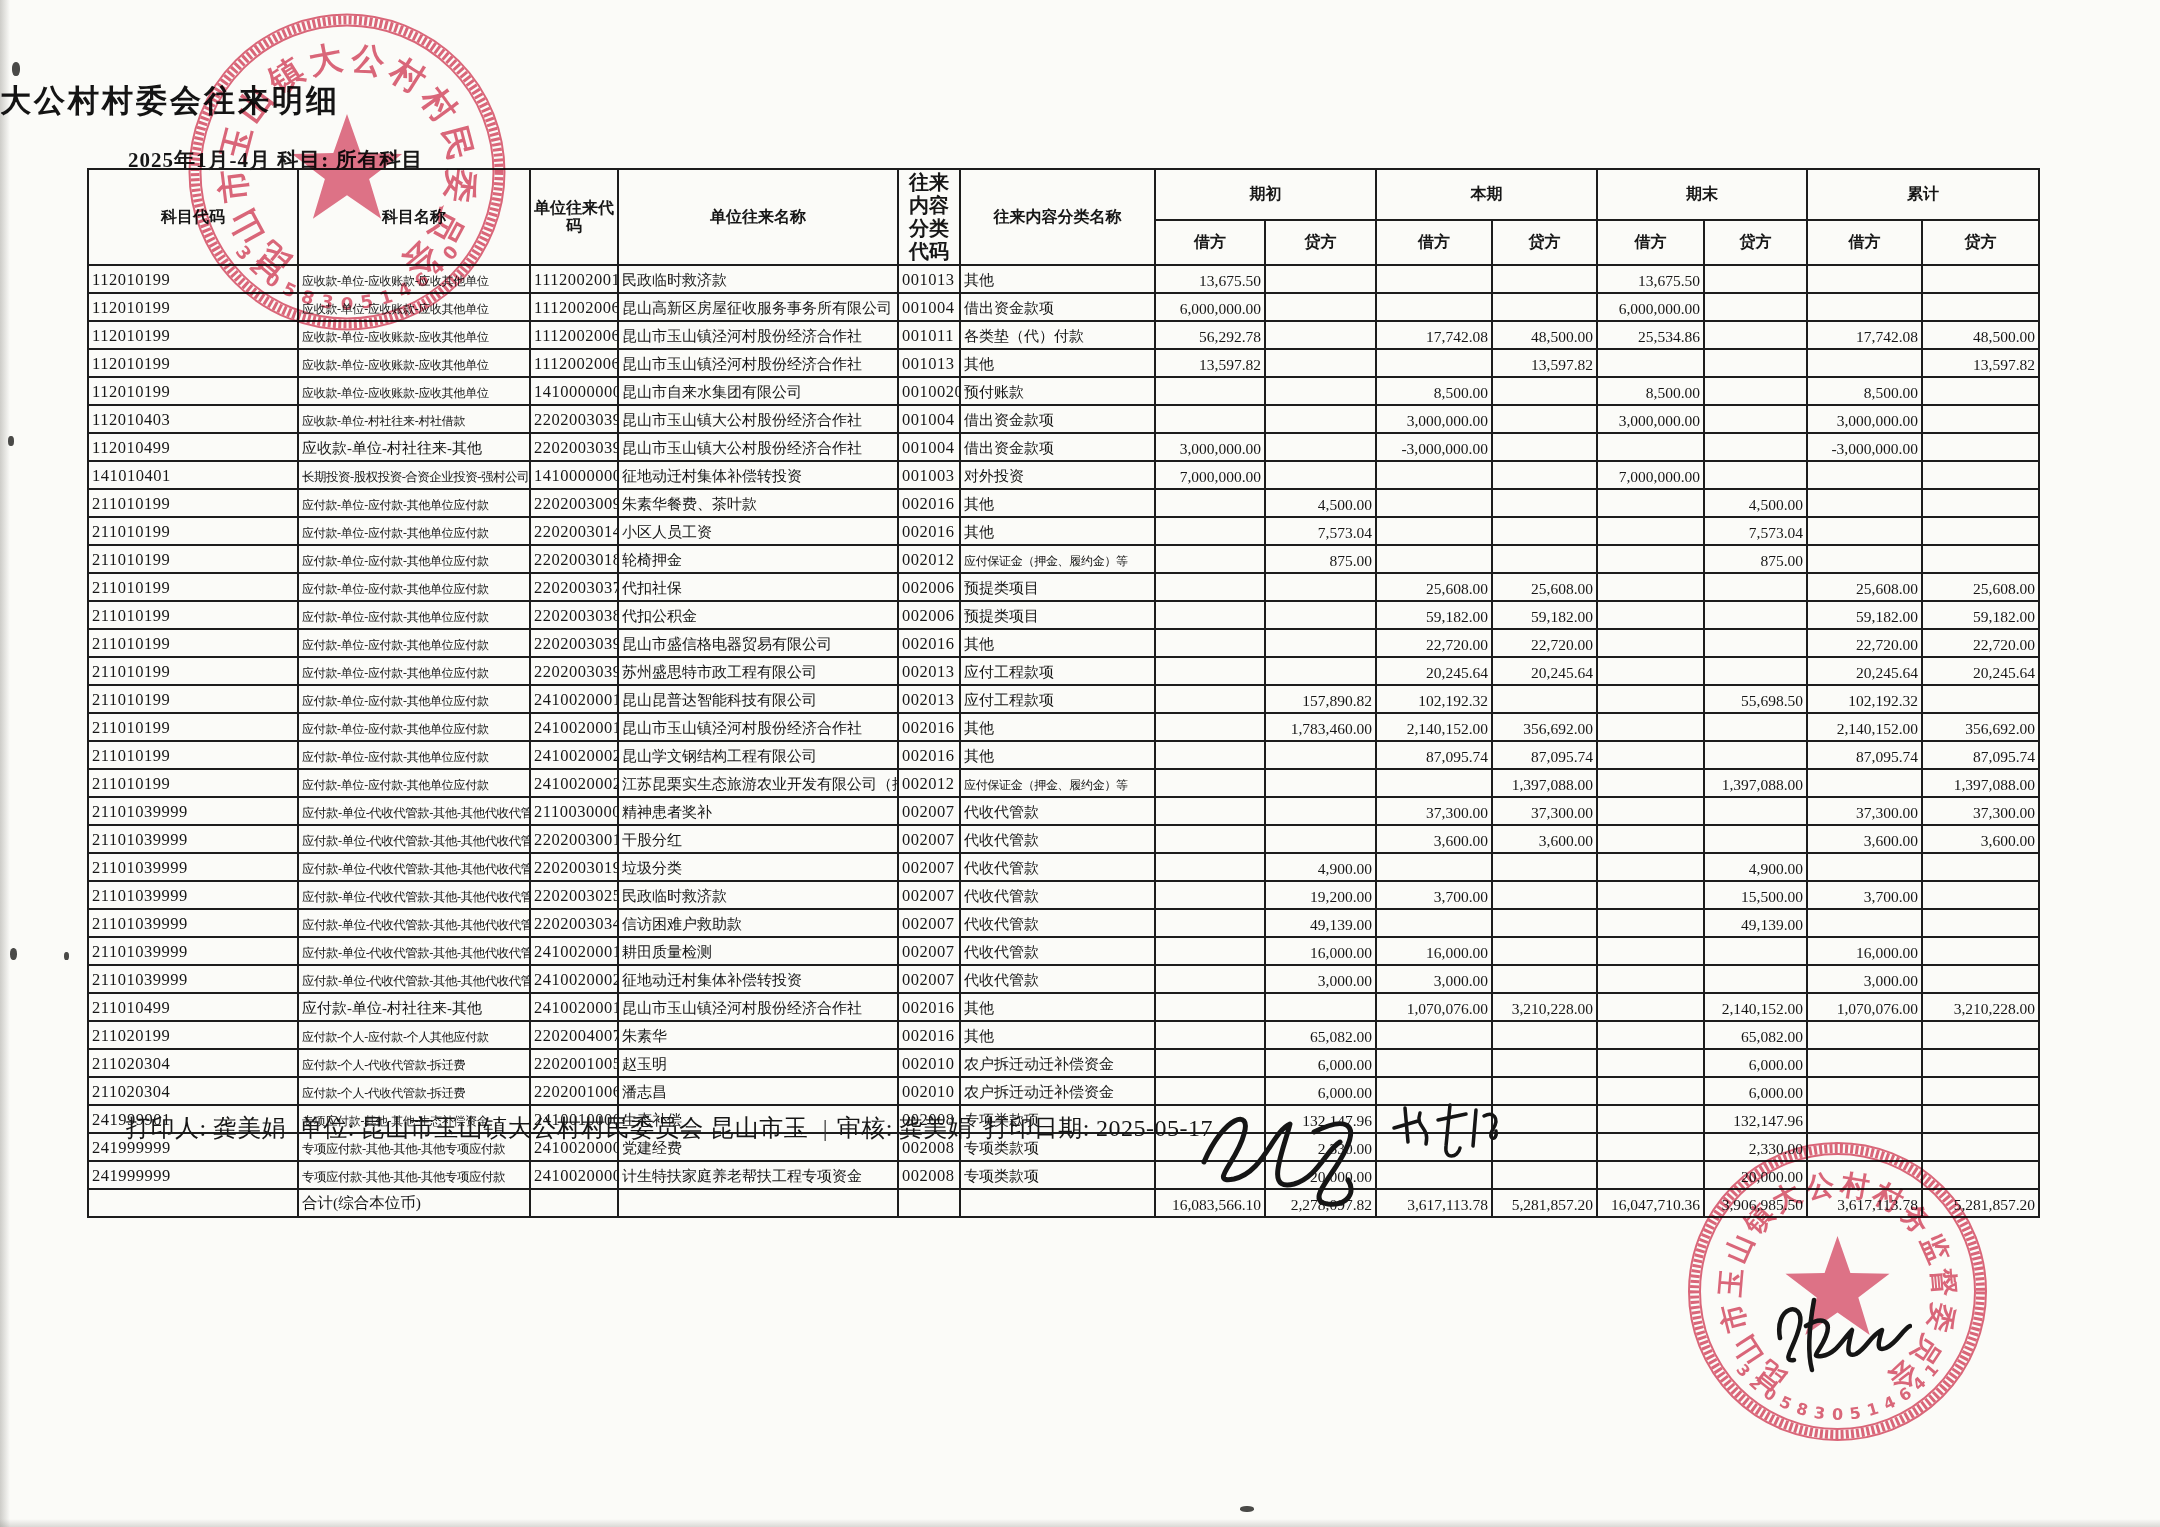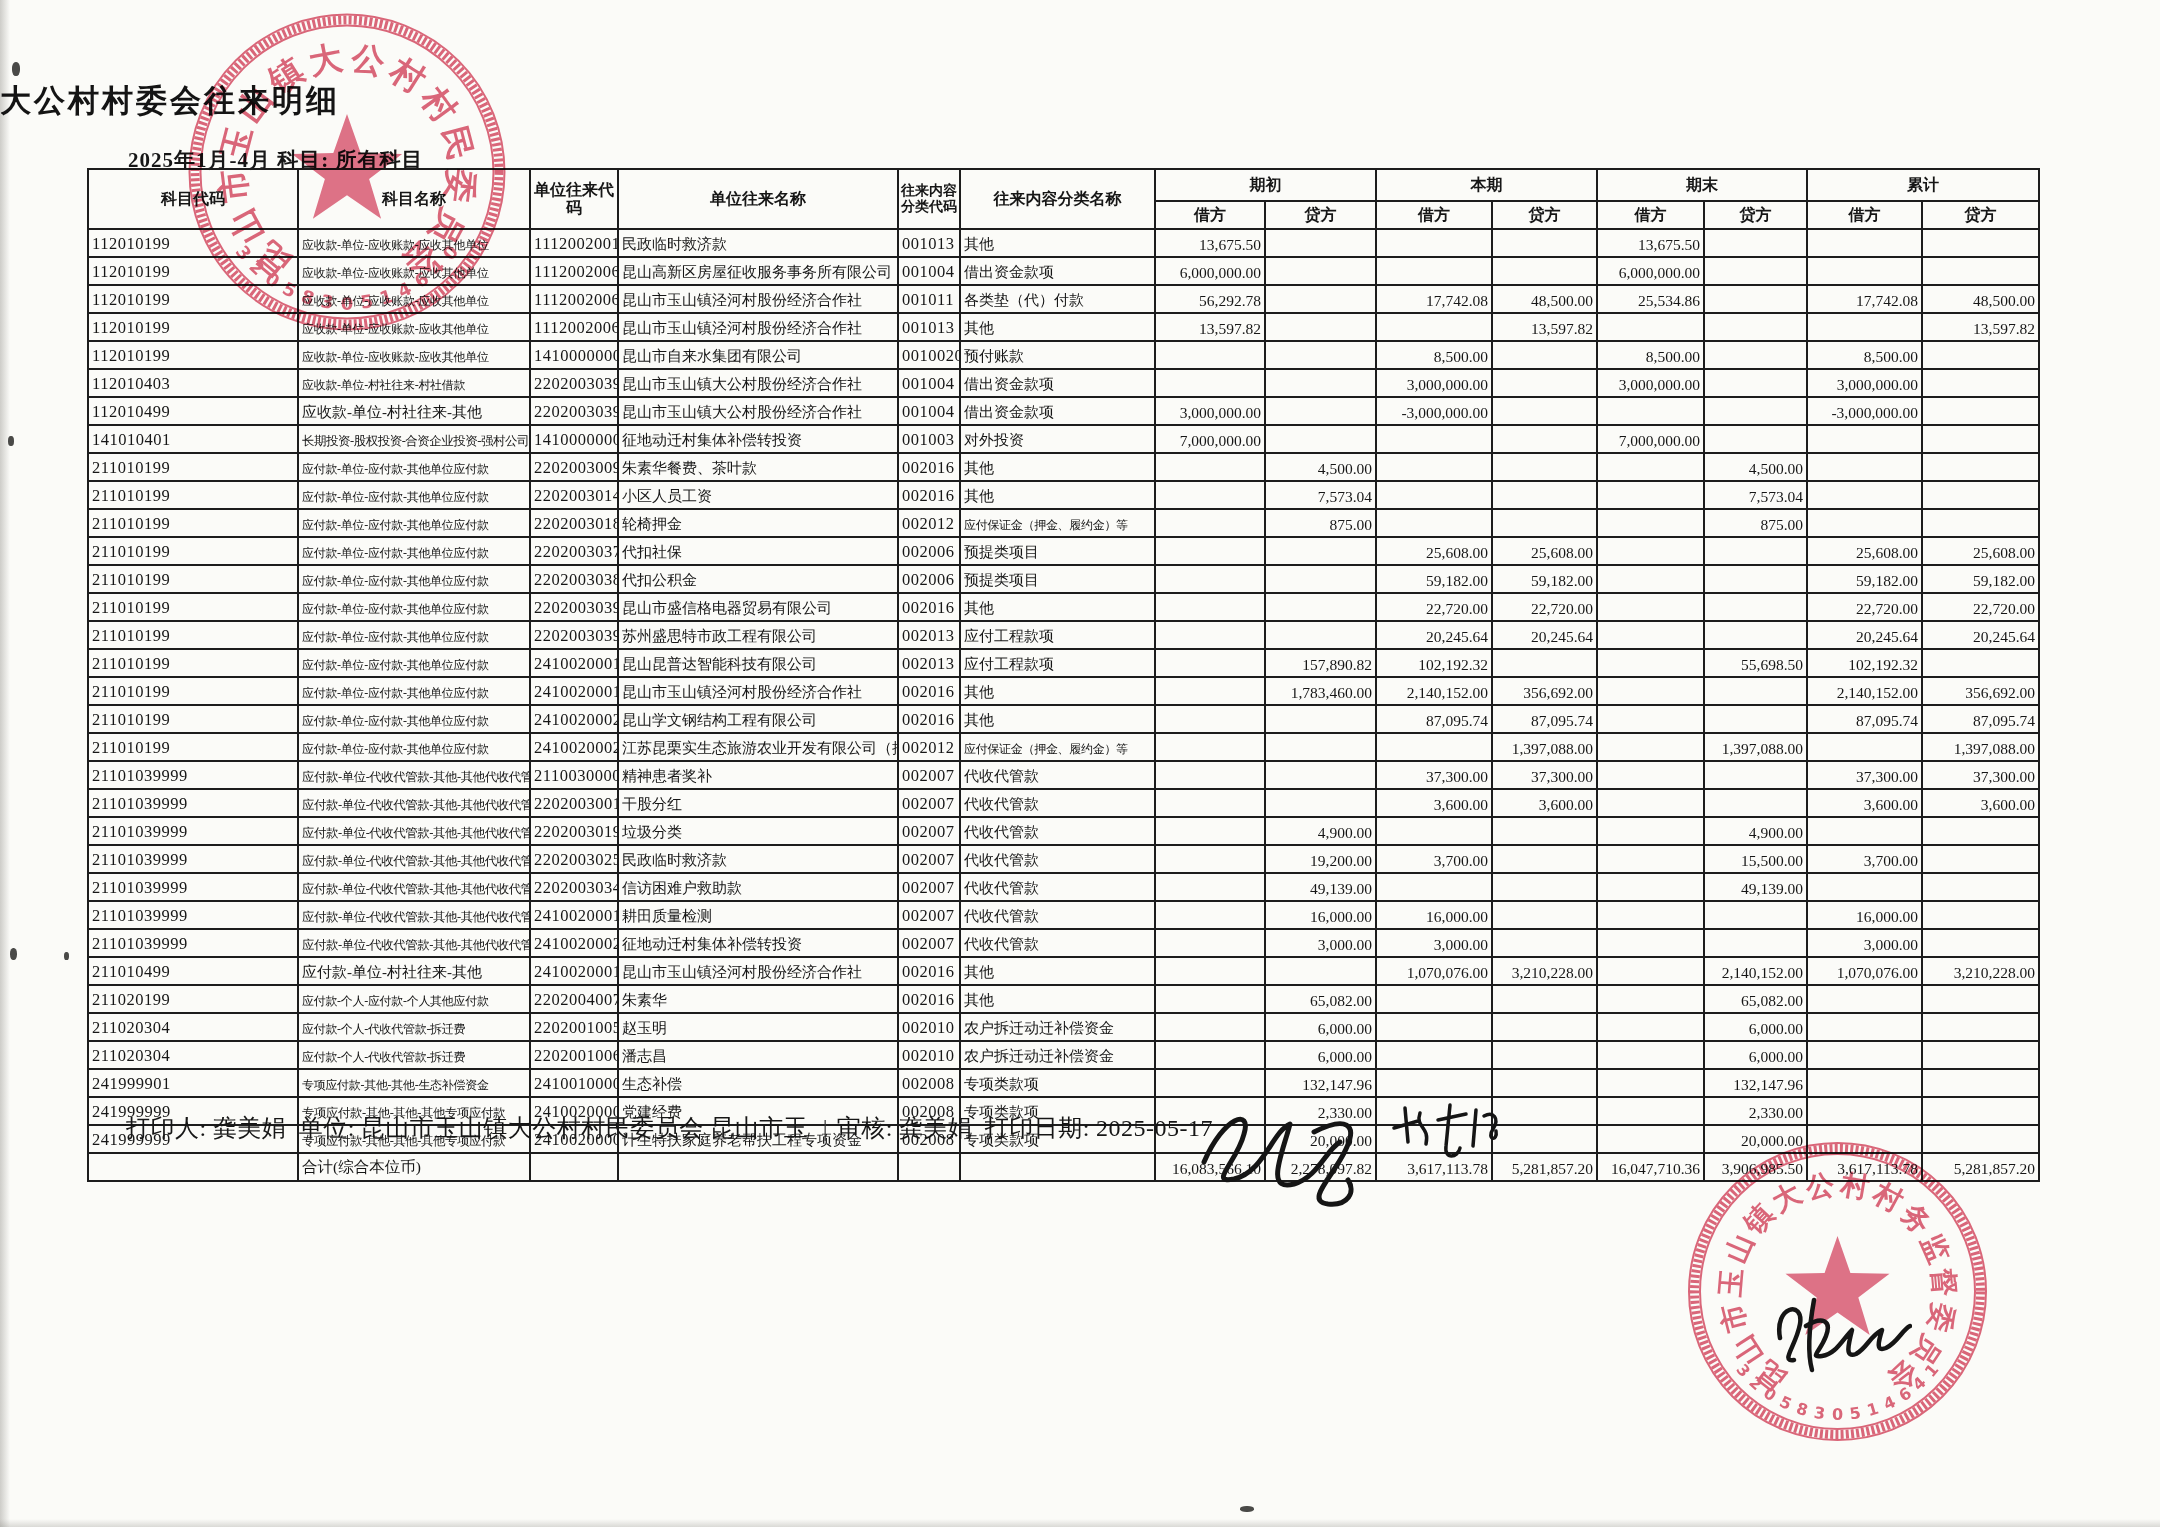--- a/index.html
+++ b/index.html
@@ -86,21 +86,21 @@
       <col style="width:103px">
       <col style="width:115px">
       <col style="width:117px">
   </colgroup>
   <thead>
     <tr class="grp">
       <th rowspan="2">科目代码</th>
       <th rowspan="2">科目名称</th>
       <th rowspan="2">单位往来代码</th>
       <th rowspan="2">单位往来名称</th>
-      <th rowspan="2" style="font-size:14px;margin-top:16px;">往来内容分类代码</th>
+      <th rowspan="2" style="font-size:20px;margin-top:16px;">往来内容分类代码</th>
       <th rowspan="2">往来内容分类名称</th>
       <th colspan="2">期初</th>
       <th colspan="2">本期</th>
       <th colspan="2">期末</th>
       <th colspan="2">累计</th>
     </tr>
     <tr class="sub">
       <th>借方</th>
       <th>贷方</th>
       <th>借方</th>

